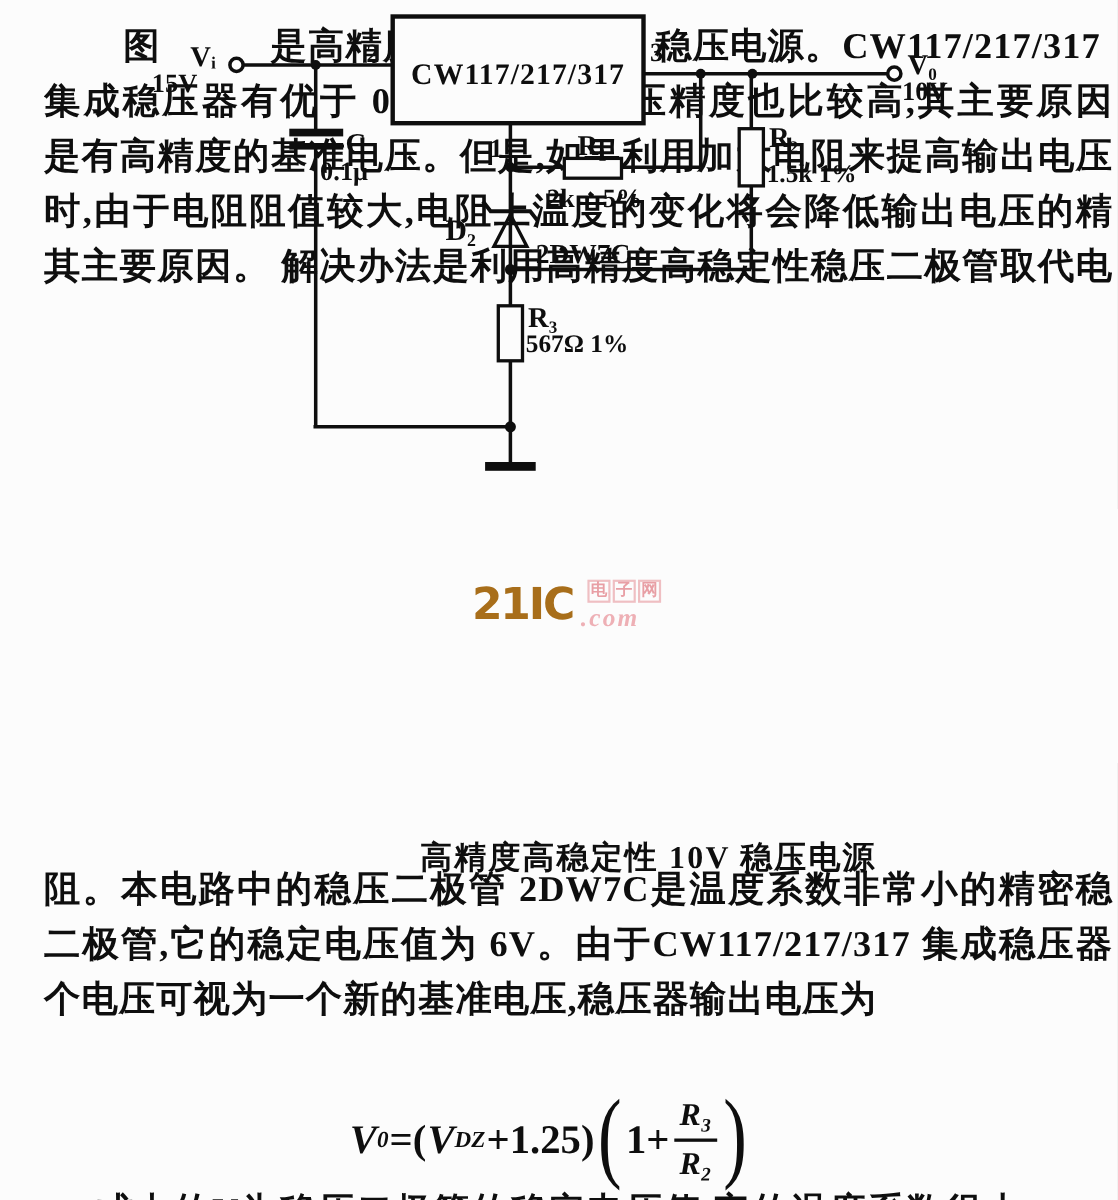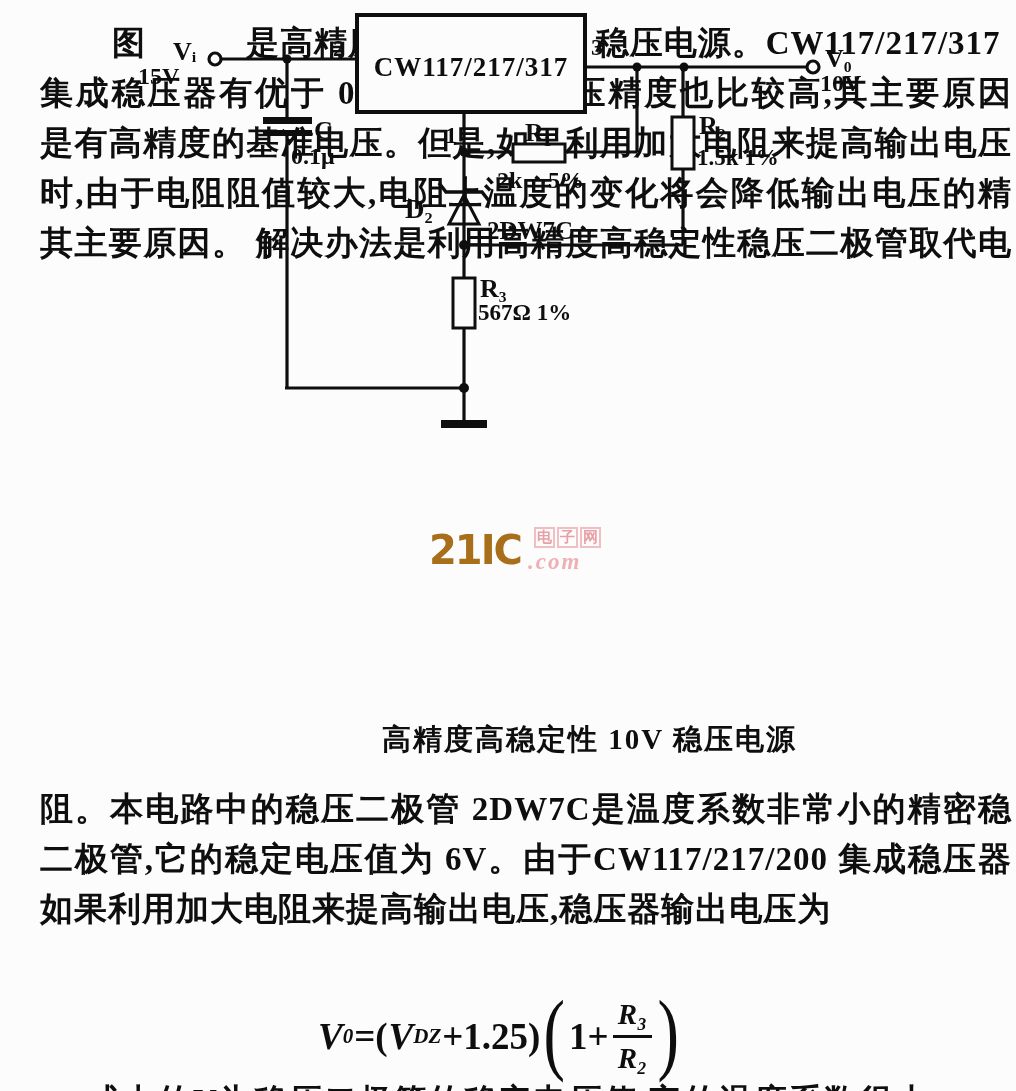--- a/index.html
+++ b/index.html
@@ -11,21 +11,21 @@
   
   .para{position:absolute;left:40px;width:972px;font-size:33px;
         font-weight:600;line-height:50px;letter-spacing:1px;}
   .para .line{height:50px;white-space:nowrap;}
   .para .line.just{text-align:justify;text-align-last:justify;white-space:normal;height:50px;overflow:hidden;}
   .para-top{top:18px;}
   .para-bottom{top:784px;}
   .fig-indent{display:inline-block;width:72px;}
   .fig-gap{display:inline-block;width:100px;}
   
-  .caption{position:absolute;left:382px;top:720px;font-size:29px;font-weight:600;letter-spacing:2px;}
+  .caption{position:absolute;left:382px;top:760px;font-size:29px;font-weight:600;letter-spacing:2px;}
   
   .circuit{position:absolute;left:0;top:0;}
   .circuit text{fill:#0e0e0e;font-family:"Liberation Serif","DejaVu Serif",serif;font-weight:bold;}
   
   .watermark{position:absolute;left:429px;top:527px;width:175px;height:44px;opacity:.92;}
   .wm-big{position:absolute;left:0;top:3px;font-family:"DejaVu Sans","Liberation Sans",sans-serif;
           font-weight:800;font-size:40px;line-height:1;color:#a16207;letter-spacing:-2px;}
   .wm-cn{position:absolute;left:105px;top:0;display:flex;gap:2px;}
   .wm-cn b{font-size:15px;line-height:1;color:#e7989e;border:2px solid #eebabe;padding:1px;font-weight:700;}
   .wm-com{position:absolute;left:99px;top:23px;font-style:italic;font-weight:700;
@@ -136,22 +136,22 @@
         <b>子</b>
         <b>网</b>
       </span>
     <span class="wm-com">.com</span>
   </div>
 
   <div class="caption">高精度高稳定性 10V 稳压电源</div>
 
   <div class="para para-bottom">
     <div class="line just">阻。本电路中的稳压二极管 2DW7C是温度系数非常小的精密稳压</div>
-    <div class="line just">二极管,它的稳定电压值为 6V。由于CW117/217/200 集成稳压器</div>
-    <div class="line">如果利用加大电阻来提高输出电压,稳压器输出电压为</div>
+    <div class="line just">二极管,它的稳定电压值为 6V。由于CW117/217/317 集成稳压器</div>
+    <div class="line">个电压可视为一个新的基准电压,稳压器输出电压为</div>
   </div>
 
   <div class="formula">
     <span class="base">V</span>
       <sub>0</sub>
       <span class="op">=(</span>
       <span class="base">V</span>
       <sub>DZ</sub>
       <span class="op">+1.25)</span>
       <span class="bigparen">(</span>

